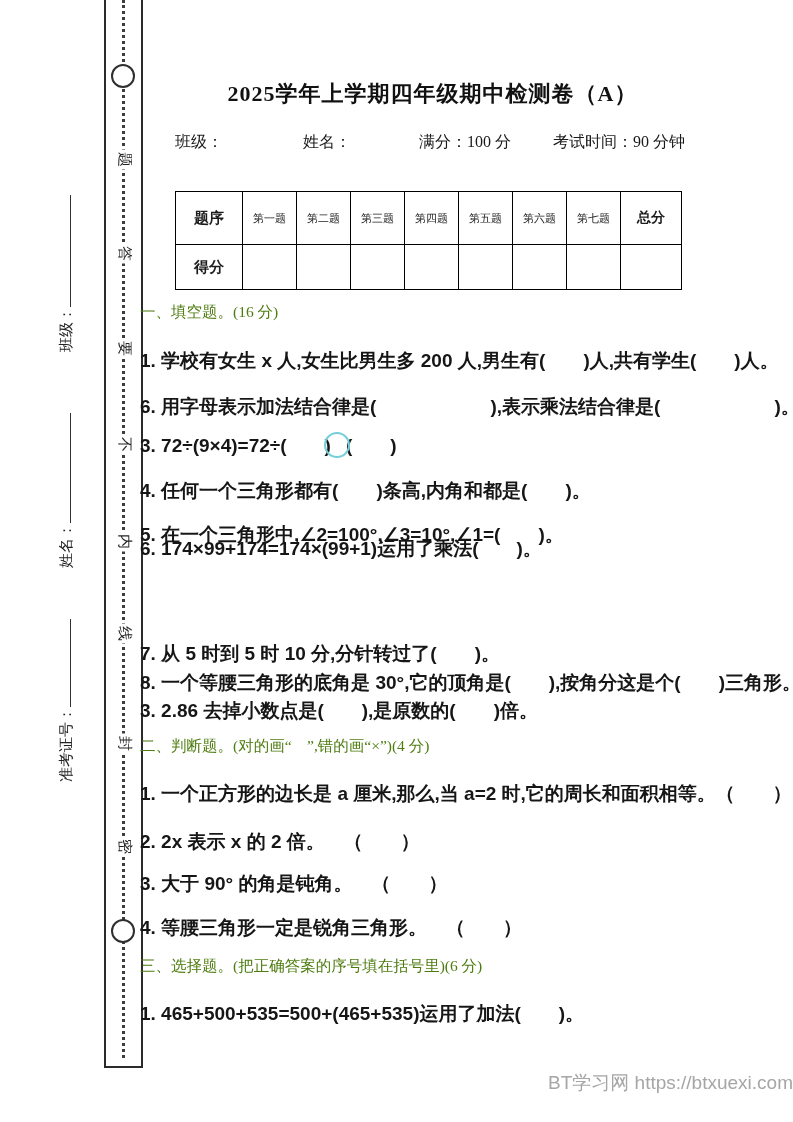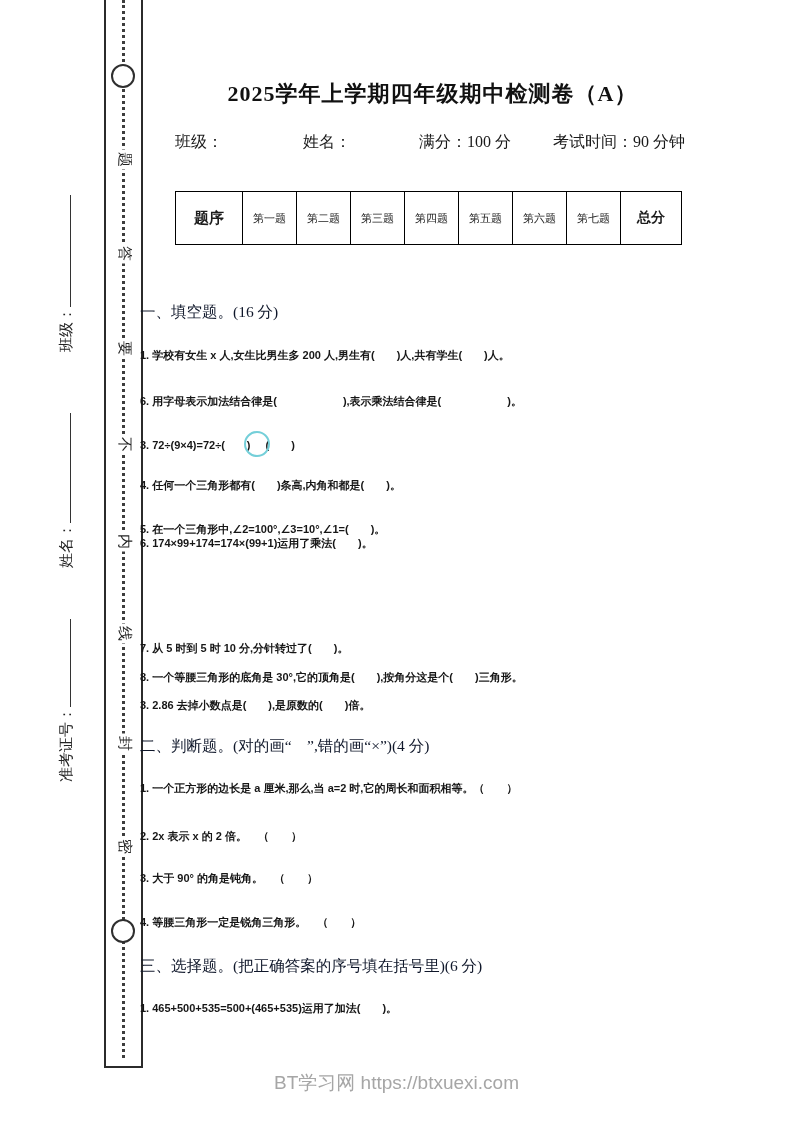--- a/index.html
+++ b/index.html
@@ -52,35 +52,35 @@
     border:1.5px solid #000;text-align:center;vertical-align:middle;
     padding:0;overflow:hidden;
   }
   table.score tr.r1 td{height:52px;}
   table.score tr.r2 td{height:44px;}
   td.lbl{font-weight:bold;font-size:15px;font-family:"Liberation Sans",sans-serif;}
   td.hcell{font-size:11px;font-family:"Liberation Serif","DejaVu Serif",serif;color:#222;}
   td.total{font-weight:bold;font-size:14px;}
   
   .line{
-    position:absolute;left:140px;white-space:nowrap;font-size:11px;line-height:1.35;
+    position:absolute;left:140px;white-space:nowrap;font-size:19px;line-height:1.35;
   }
   .sec{
-    font-family:"Liberation Serif","DejaVu Serif",serif;color:#0f172a;font-size:15.5px;
+    font-family:"Liberation Serif","DejaVu Serif",serif;color:#4d7c0f;font-size:15.5px;
   }
   .q{
     font-family:"Liberation Sans","DejaVu Sans",sans-serif;color:#161616;font-weight:600;
   }
   .circle-icon{
     display:inline-block;width:22px;height:22px;border:2px solid #74cfd9;border-radius:50%;
     vertical-align:middle;margin:0 -4px 0 -7px;position:relative;top:-2px;background:transparent;
   }
   
   .footer{
-    position:absolute;top:1070px;left:0;width:100%;text-align:center;
+    position:absolute;top:1070px;left:0;width:100%;text-align:right;
     font-size:19px;color:#a6a6a6;font-family:"Liberation Sans","DejaVu Sans",sans-serif;
   }
 </style>
 </head>
 <body>
 
 <div class="seal-band">
   <div class="seal-dotline"></div>
   <span class="seal-ring" style="top:64px"></span>
   <span class="seal-char" style="top:147px">题</span>
@@ -120,20 +120,31 @@
     <td class="lbl" style="width:66px">题序</td>
     <td class="hcell" style="width:53px">第一题</td>
     <td class="hcell" style="width:53px">第二题</td>
     <td class="hcell" style="width:53px">第三题</td>
     <td class="hcell" style="width:53px">第四题</td>
     <td class="hcell" style="width:53px">第五题</td>
     <td class="hcell" style="width:53px">第六题</td>
     <td class="hcell" style="width:53px">第七题</td>
     <td class="lbl total" style="width:60px">总分</td>
   </tr>
+  <tr class="r2">
+    <td class="lbl">得分</td>
+    <td></td>
+    <td></td>
+    <td></td>
+    <td></td>
+    <td></td>
+    <td></td>
+    <td></td>
+    <td></td>
+  </tr>
 </tbody>
   </table>
 
 <div class="line sec" style="top:302px">一、填空题。(16 分)</div>
 <div class="line q" style="top:348px">1. 学校有女生 x 人,女生比男生多 200 人,男生有(　　)人,共有学生(　　)人。</div>
 <div class="line q" style="top:394px">6. 用字母表示加法结合律是(　　　　　　),表示乘法结合律是(　　　　　　)。</div>
 <div class="line q" style="top:433px">
   <span>3. 72÷(9×4)=72÷(　　)</span><span class="circle-icon"></span><span>(　　)</span>
 </div>
 <div class="line q" style="top:478px">4. 任何一个三角形都有(　　)条高,内角和都是(　　)。</div>

